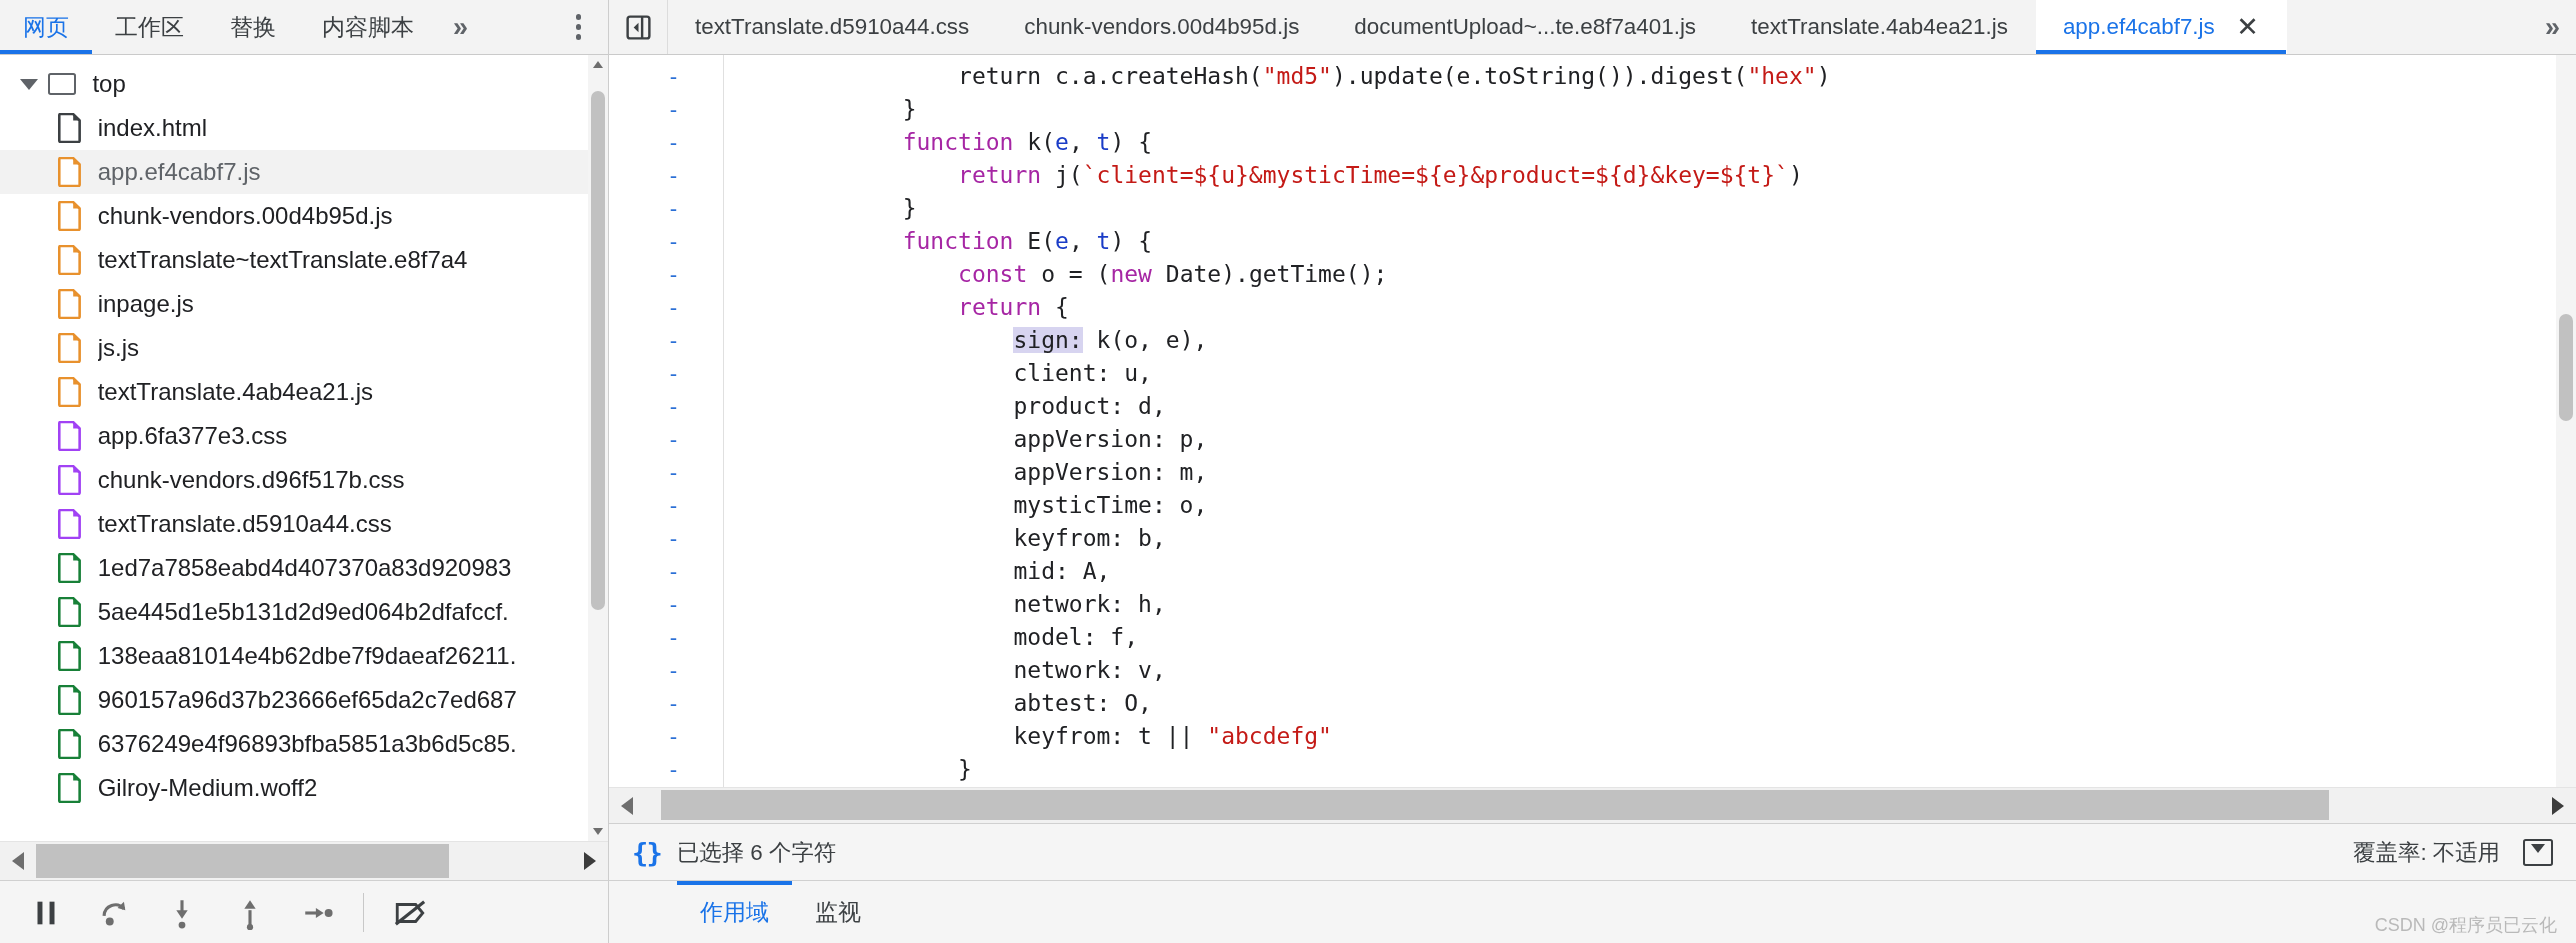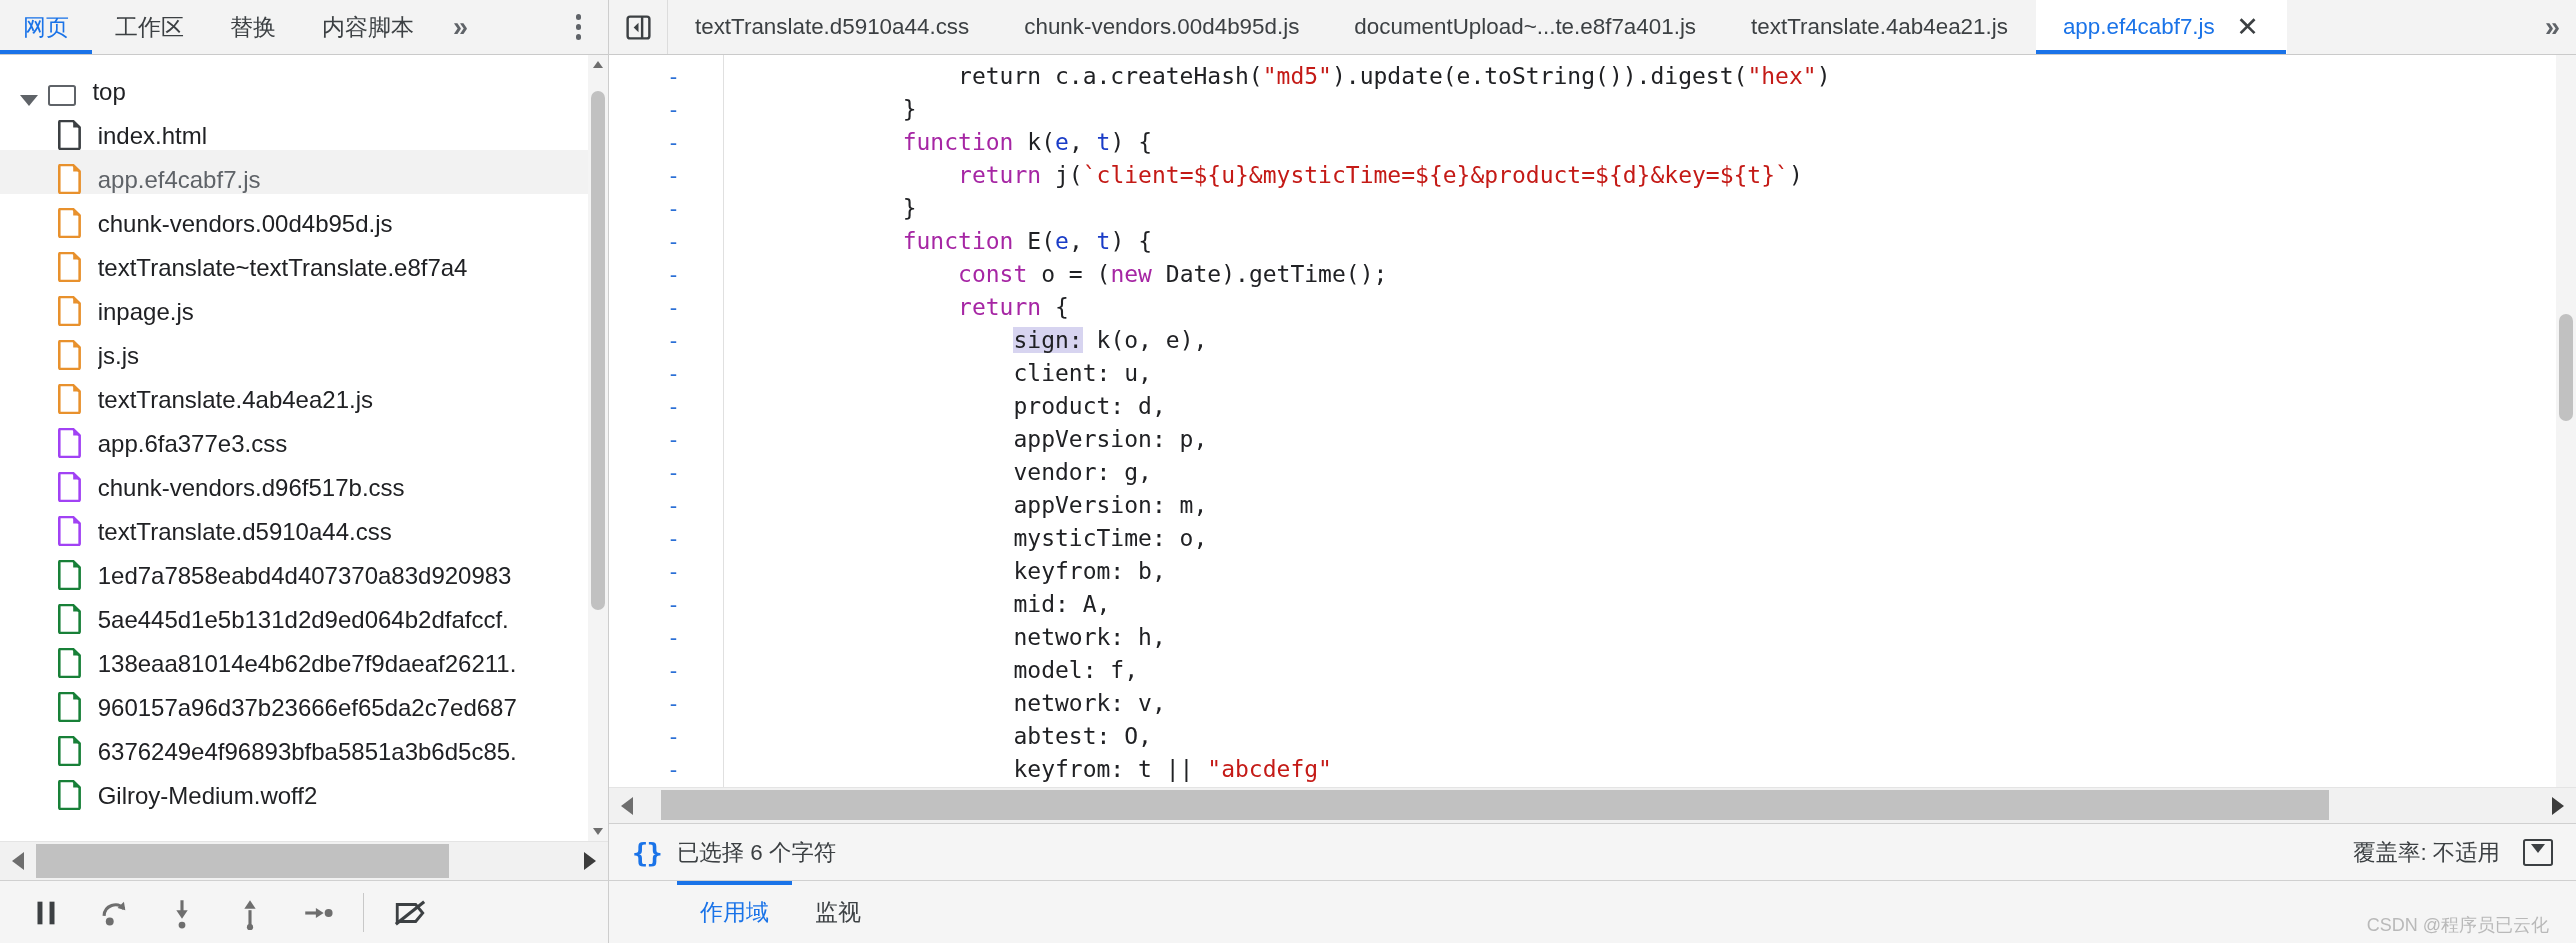--- a/index.html
+++ b/index.html
@@ -58,21 +58,21 @@
 
   
   .tree {
     flex: 1 1 auto;
     overflow: hidden;
     position: relative;
     padding-top: 7.2px;
     background: #fff;
   }
   .tree-row {
-    display: flex; align-items: flex-end;
+    display: flex; align-items: center;
     height: 44px;
     font-size: 24px;
     color: #202124;
     white-space: nowrap;
     padding-left: 19.7px;
     cursor: default;
   }
   .tree-row.selected { background: #f2f2f2; color: #5f6368; }
   .twisty {
     width: 0; height: 0; flex: 0 0 auto;
@@ -290,21 +290,21 @@
   .drawer-tab {
     font-size: 23px; color: #3c4043;
     padding: 0 23px; height: 100%; display:flex; align-items:center;
     position: relative;
   }
   .drawer-tab.active { color: #1a73e8; }
   .drawer-tab.active::before {
     content:""; position:absolute; top:0; left:0; right:0; height:3.6px; background:#1a73e8;
   }
   .watermark {
-    position: absolute; right: 27px; bottom: 7.2px;
+    position: absolute; right: 19px; bottom: 7.2px;
     font-size: 18px; color: #b9b9b9; white-space: nowrap;
   }
 </style>
 </head>
 <body>
 
 <div id="app">
 
   <div class="main-row">
 
@@ -585,21 +585,20 @@
               <div class="code-line"><span class="tk-plain">            </span><span class="tk-kw">function</span><span class="tk-plain"> </span><span class="tk-plain">k</span><span class="tk-plain">(</span><span class="tk-fn">e</span><span class="tk-plain">, </span><span class="tk-fn">t</span><span class="tk-plain">) {</span></div>
               <div class="code-line"><span class="tk-plain">                </span><span class="tk-kw">return</span><span class="tk-plain"> j(</span><span class="tk-str">`client=${u}&amp;mysticTime=${e}&amp;product=${d}&amp;key=${t}`</span><span class="tk-plain">)</span></div>
               <div class="code-line"><span class="tk-plain">            }</span></div>
               <div class="code-line"><span class="tk-plain">            </span><span class="tk-kw">function</span><span class="tk-plain"> </span><span class="tk-plain">E</span><span class="tk-plain">(</span><span class="tk-fn">e</span><span class="tk-plain">, </span><span class="tk-fn">t</span><span class="tk-plain">) {</span></div>
               <div class="code-line"><span class="tk-plain">                </span><span class="tk-kw">const</span><span class="tk-plain"> o = (</span><span class="tk-kw">new</span><span class="tk-plain"> Date).getTime();</span></div>
               <div class="code-line"><span class="tk-plain">                </span><span class="tk-kw">return</span><span class="tk-plain"> {</span></div>
               <div class="code-line"><span class="tk-plain">                    </span><span class="tk-sel">sign:</span><span class="tk-plain"> k(o, e),</span></div>
               <div class="code-line"><span class="tk-plain">                    client: u,</span></div>
               <div class="code-line"><span class="tk-plain">                    product: d,</span></div>
               <div class="code-line"><span class="tk-plain">                    appVersion: p,</span></div>
-              <div class="code-line"><span class="tk-plain">                    vendor: g,</span></div>
               <div class="code-line"><span class="tk-plain">                    appVersion: m,</span></div>
               <div class="code-line"><span class="tk-plain">                    mysticTime: o,</span></div>
               <div class="code-line"><span class="tk-plain">                    keyfrom: b,</span></div>
               <div class="code-line"><span class="tk-plain">                    mid: A,</span></div>
               <div class="code-line"><span class="tk-plain">                    network: h,</span></div>
               <div class="code-line"><span class="tk-plain">                    model: f,</span></div>
               <div class="code-line"><span class="tk-plain">                    network: v,</span></div>
               <div class="code-line"><span class="tk-plain">                    abtest: O,</span></div>
               <div class="code-line"><span class="tk-plain">                    keyfrom: t || </span><span class="tk-str">"abcdefg"</span></div>
               <div class="code-line"><span class="tk-plain">                }</span></div>

